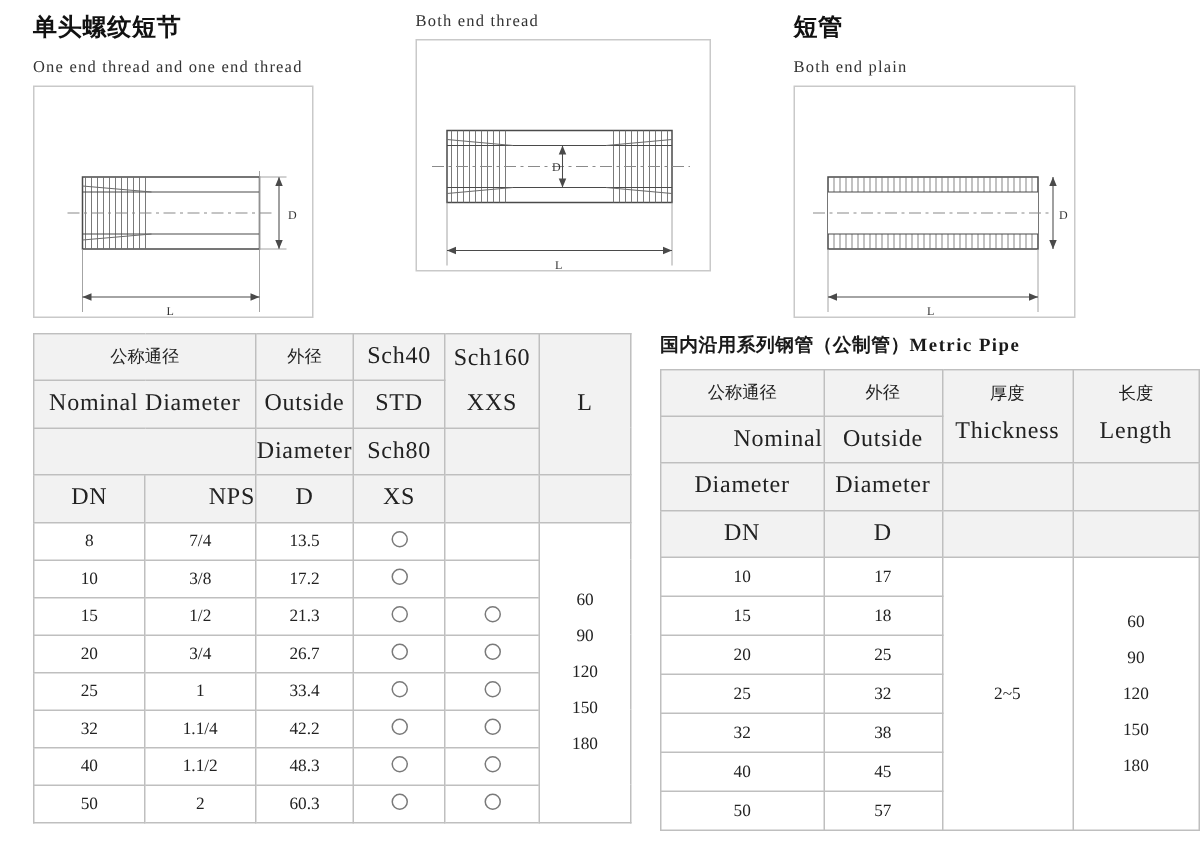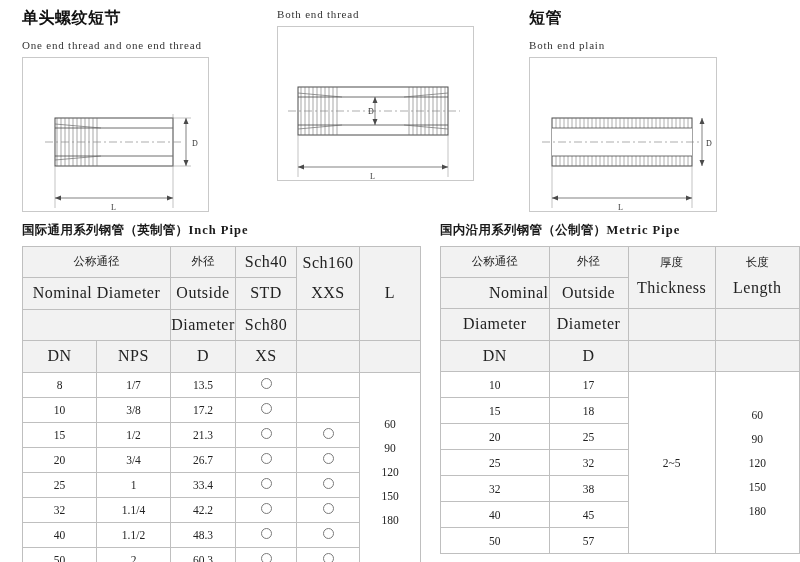--- a/index.html
+++ b/index.html
@@ -299,23 +299,20 @@
           <polygon points="162,140 156,137.5 156,142.5" fill="#4a4a4a"></polygon>
           <text x="88" y="152" font-family="Liberation Serif, serif" font-size="8" fill="#333">L</text>
         </svg>
       </div>
     </div>
   </div>
 
   <div class="tables">
 
     <div class="table-block left">
-      <div class="tbl-heading">
-        <span>国际通用系列钢管（英制管）</span><span class="en">Inch Pipe</span>
-      </div>
       <table class="spec">
         <tbody>
             <tr>
           <td class="hd" colspan="2" style="width:146px;height:30px;">
             <span class="cn">公称通径</span>
           </td>
           <td class="hd" style="width:64px;height:30px;">
             <span class="cn">外径</span>
           </td>
           <td class="hd" style="width:60px;height:30px;">
@@ -347,36 +344,36 @@
           </td>
           <td class="hd" style="height:26px;">
             <span class="en">Sch80</span>
           </td>
           <td class="hd" style="height:26px;">&nbsp;</td>
         </tr>
         <tr>
           <td class="hd" style="width:73px;height:26px;">
             <span class="en">DN</span>
           </td>
-          <td class="hd" style="width:73px;height:26px;">
+          <td class="hd" style="width:73px;height:26px;text-align:right;">
             <span class="en">NPS</span>
           </td>
           <td class="hd" style="height:26px;">
             <span class="en">D</span>
           </td>
           <td class="hd" style="height:26px;">
             <span class="en">XS</span>
           </td>
           <td class="hd" style="height:26px;">&nbsp;</td>
           <td class="hd" style="height:26px;">&nbsp;</td>
         </tr>
 
         <tr>
           <td class="cell">8</td>
-          <td class="cell">1/7</td>
+          <td class="cell">7/4</td>
           <td class="cell">13.5</td>
           <td class="cell"><span class="circle"></span></td>
           <td class="cell"></td>
           <td class="cell" rowspan="8" style="line-height:1.9;">
             <div class="multiline">60</div>
             <div class="multiline">90</div>
             <div class="multiline">120</div>
             <div class="multiline">150</div>
             <div class="multiline">180</div>
           </td>

